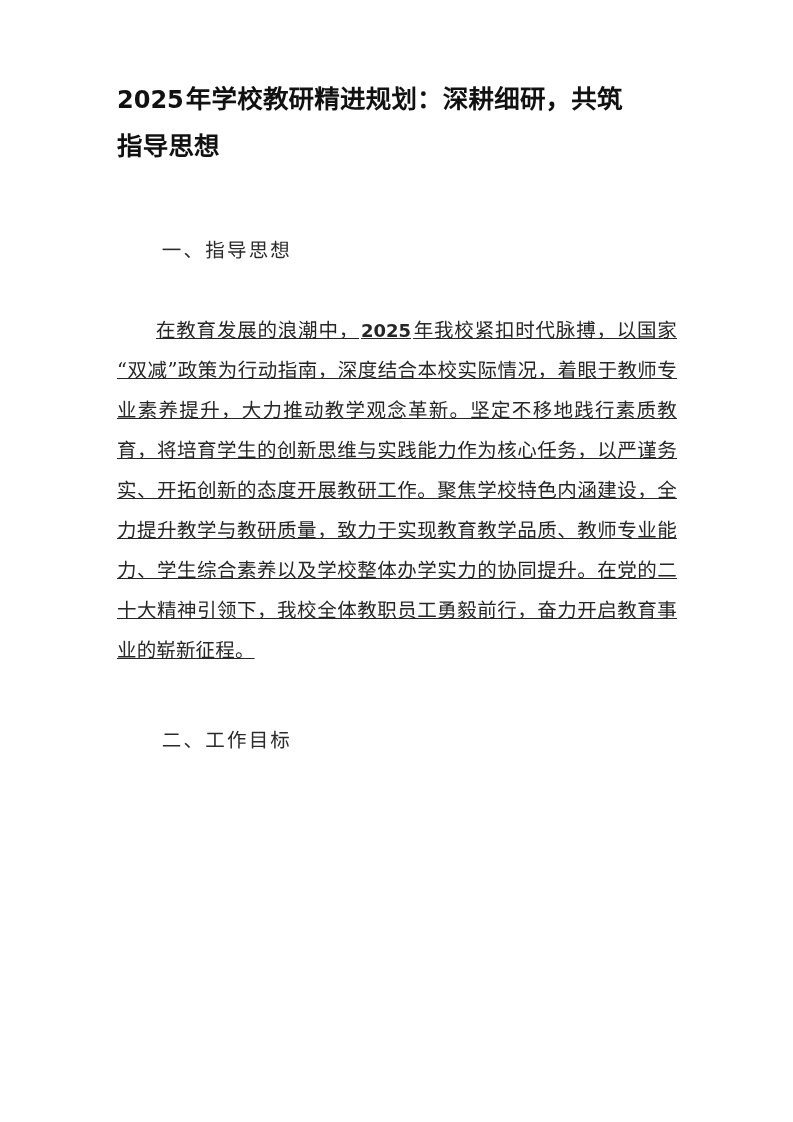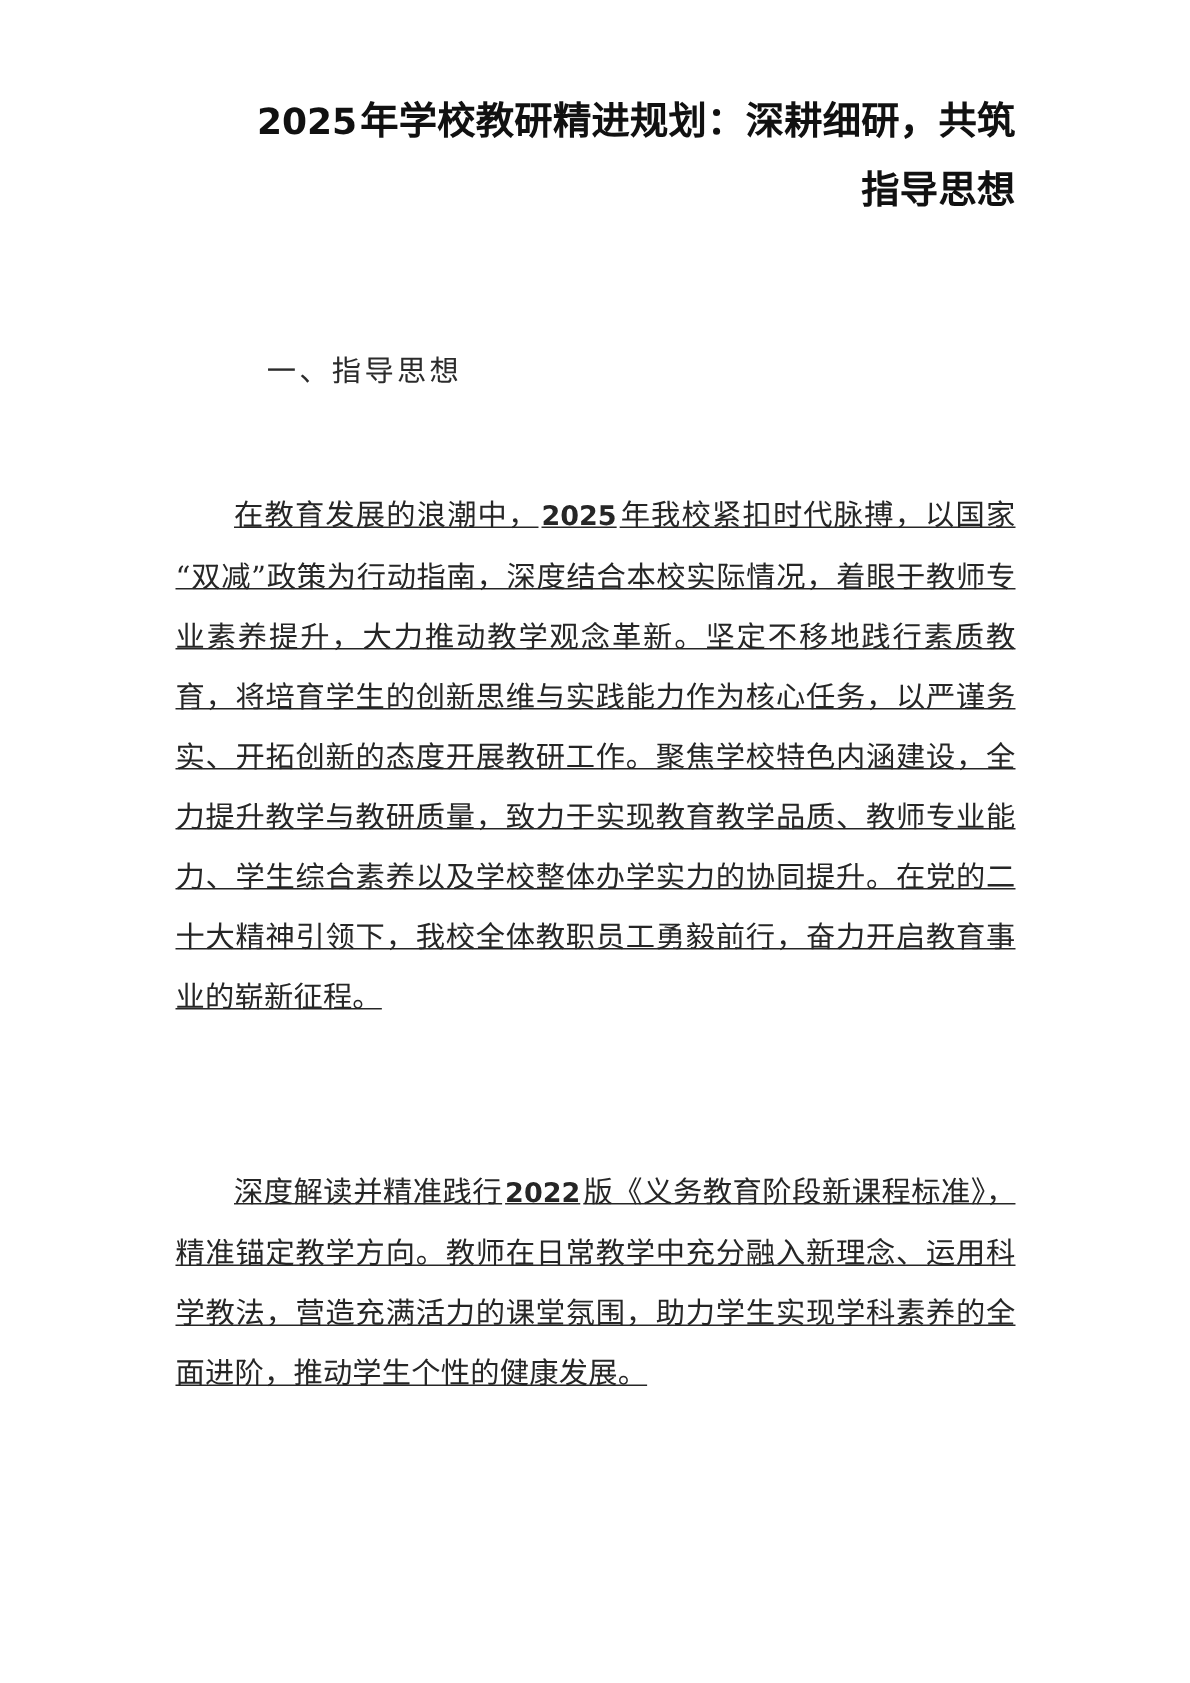--- a/index.html
+++ b/index.html
@@ -28,42 +28,42 @@
   .content {
     position: absolute;
     left: 117px;
     top: 0;
     width: 560px;
   }
 
   
   .doc-title {
     margin: 0;
-    padding-top: 58px;
+    padding-top: 76px;
     font-family: "DejaVu Serif", "Liberation Serif", serif;
     font-weight: bold;
     font-size: 25.5px;
     line-height: 46px;
-    text-align: right;
+    text-align: left;
     letter-spacing: 0.2px;
     color: #111111;
     text-indent: 0;
   }
 
   .doc-title .num {
     font-family: "DejaVu Sans", "Liberation Sans", sans-serif;
     font-weight: bold;
     font-size: 24px;
     letter-spacing: 0;
     padding-right: 2px;
   }
 
   
   .section-heading {
-    margin: 16px;
+    margin: 0;
     font-family: "DejaVu Serif", "Liberation Serif", serif;
     font-weight: normal;
     font-size: 19.5px;
     line-height: 40px;
     letter-spacing: 2.2px;
     color: #2b2b2b;
     text-indent: 2.3em;
     white-space: nowrap;
   }
 
@@ -110,19 +110,19 @@
     <div class="gap-title-to-h1"></div>
 
     <h2 class="section-heading">一、指导思想</h2>
 
     <div class="gap-h1-to-p"></div>
 
     <p class="body-paragraph"><span>在教育发展的浪潮中，</span><span class="num">2025</span><span>年我校紧扣时代脉搏，以国家“双减”政策为行动指南，深度结合本校实际情况，着眼于教师专业素养提升，大力推动教学观念革新。坚定不移地践行素质教育，将培育学生的创新思维与实践能力作为核心任务，以严谨务实、开拓创新的态度开展教研工作。聚焦学校特色内涵建设，全力提升教学与教研质量，致力于实现教育教学品质、教师专业能力、学生综合素养以及学校整体办学实力的协同提升。在党的二十大精神引领下，我校全体教职员工勇毅前行，奋力开启教育事业的崭新征程。</span></p>
 
     <div class="gap-p-to-h2"></div>
 
+    <h2 class="section-heading">二、工作目标</h2>
 
     <div class="gap-h2-to-p"></div>
 
-    <p class="body-paragraph"><span>深度解读并精准践行</span><span class="num">2022</span><span>版《义务教育阶段新课程标准》，精准锚定教学方向。教师在日常教学中充分融入新理念、运用科学教法，营造充满活力的课堂氛围，助力学生实现学科素养的全面进阶，推动学生个性的健康发展。</span></p>
 
   </div>
 </div>
 
 </body></html>

